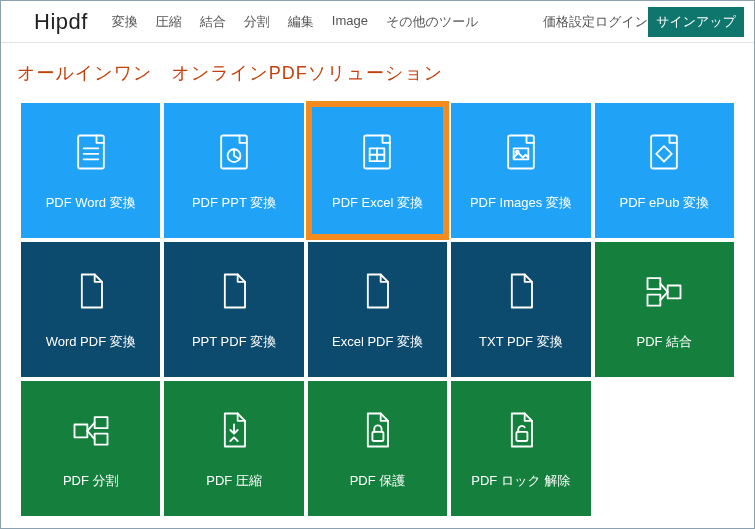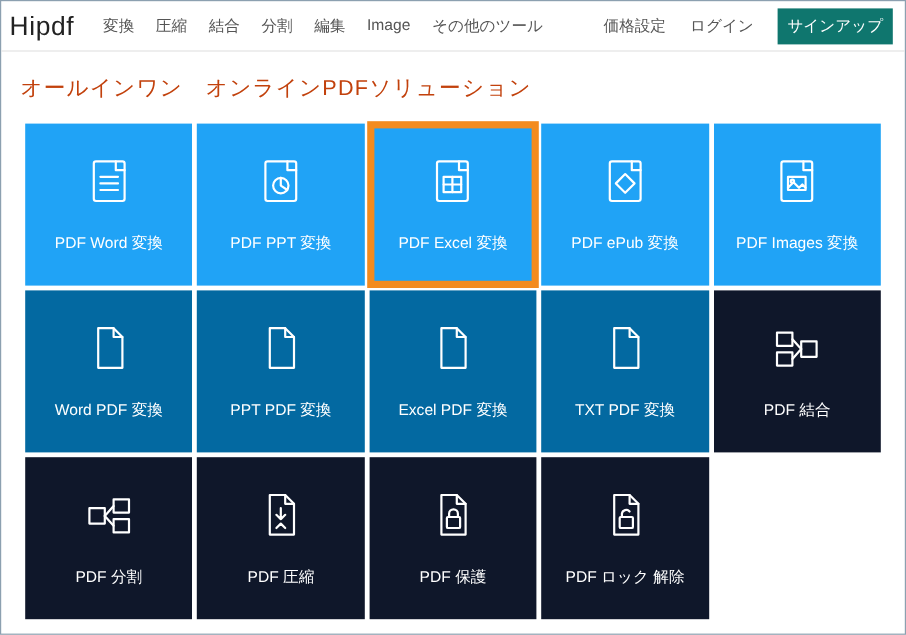--- a/index.html
+++ b/index.html
@@ -9,38 +9,38 @@
     width: 755px;
     height: 529px;
     overflow: hidden;
     border: 1px solid #8ca0b0;
     color: #333;
   }
   header {
     display: flex;
     align-items: center;
     height: 42px;
-    padding: 0 10px 0 7px;
+    padding: 0 10px 0 33px;
     border-bottom: 1px solid #e3e3e3;
   }
   .logo {
     font-size: 22px;
     font-weight: 400;
     letter-spacing: .5px;
     color: #222;
     margin-right: 24px;
   }
   nav { display: flex; gap: 18px; flex: 1; }
   nav a {
     font-size: 13px;
     color: #555;
     text-decoration: none;
     cursor: pointer;
   }
-  .right-nav { display: flex; align-items: center; gap: 20px; font-family: Liberation Serif, serif; }
+  .right-nav { display: flex; align-items: center; gap: 0; font-family: Liberation Serif, serif; }
   .right-nav a { font-size: 13px; color: #555; text-decoration: none; cursor:pointer;}
   .signup-btn {
     background: #0f766e;
     color: #fff !important;
     padding: 6px 8px;
     font-size: 13px;
   }
   .tagline {
     font-size: 18px;
     color: #c2410c;
@@ -58,22 +58,22 @@
     display: flex;
     flex-direction: column;
     align-items: center;
     justify-content: center;
     color: #fff;
     cursor: pointer;
     position: relative;
     gap: 16px;
   }
   .row0 { background: #20a3f6; }
-  .row1 { background: #0369a1; }
-  .row2 { background: #0f172a; }
+  .row1 { background: #0c4a6e; }
+  .row2 { background: #15803d; }
   .tile-label { font-size: 13px; text-align: center; }
   .tile svg { width: 44px; height: 44px; }
   .highlighted { outline: 6px solid #f38b1e; outline-offset: -4px; }
   .icon-stroke { fill: none; stroke: #fff; stroke-width: 2; stroke-linejoin: round; stroke-linecap: round; }
 </style>
 </head>
 <body>
 
 <header>
   <div class="logo">Hipdf</div>
@@ -122,33 +122,33 @@
           <rect class="icon-stroke" x="16" y="20" width="16" height="14"></rect>
           <line class="icon-stroke" x1="24" y1="20" x2="24" y2="34"></line>
           <line class="icon-stroke" x1="16" y1="27" x2="32" y2="27"></line>
         </svg></span>
       <span class="tile-label">PDF Excel 変換</span>
     </div>
     <div class="tile row0">
       <span><svg viewBox="0 0 48 48">
           <rect class="icon-stroke" x="10" y="6" width="28" height="36" rx="2"></rect>
           <path class="icon-stroke" d="M30 6v8h8"></path>
-          <rect class="icon-stroke" x="18" y="20" width="12" height="12" transform="rotate(45 24 26)"></rect>
-        </svg></span>
-      <span class="tile-label">PDF ePub 変換</span>
-    </div>
-    <div class="tile row0">
-      <span><svg viewBox="0 0 48 48">
-          <rect class="icon-stroke" x="10" y="6" width="28" height="36" rx="2"></rect>
-          <path class="icon-stroke" d="M30 6v8h8"></path>
           <rect class="icon-stroke" x="16" y="20" width="16" height="12"></rect>
           <circle class="icon-stroke" cx="20" cy="24" r="1.5"></circle>
           <path class="icon-stroke" d="M16 30l5-5 5 5 3-3 3 3"></path>
         </svg></span>
       <span class="tile-label">PDF Images 変換</span>
+    </div>
+    <div class="tile row0">
+      <span><svg viewBox="0 0 48 48">
+          <rect class="icon-stroke" x="10" y="6" width="28" height="36" rx="2"></rect>
+          <path class="icon-stroke" d="M30 6v8h8"></path>
+          <rect class="icon-stroke" x="18" y="20" width="12" height="12" transform="rotate(45 24 26)"></rect>
+        </svg></span>
+      <span class="tile-label">PDF ePub 変換</span>
     </div>
     <div class="tile row1">
       <span><svg viewBox="0 0 48 48">
           <path class="icon-stroke" d="M14 6h14l8 8v28H14z"></path>
           <path class="icon-stroke" d="M28 6v8h8"></path>
         </svg></span>
       <span class="tile-label">Word PDF 変換</span>
     </div>
     <div class="tile row1">
       <span><svg viewBox="0 0 48 48">

